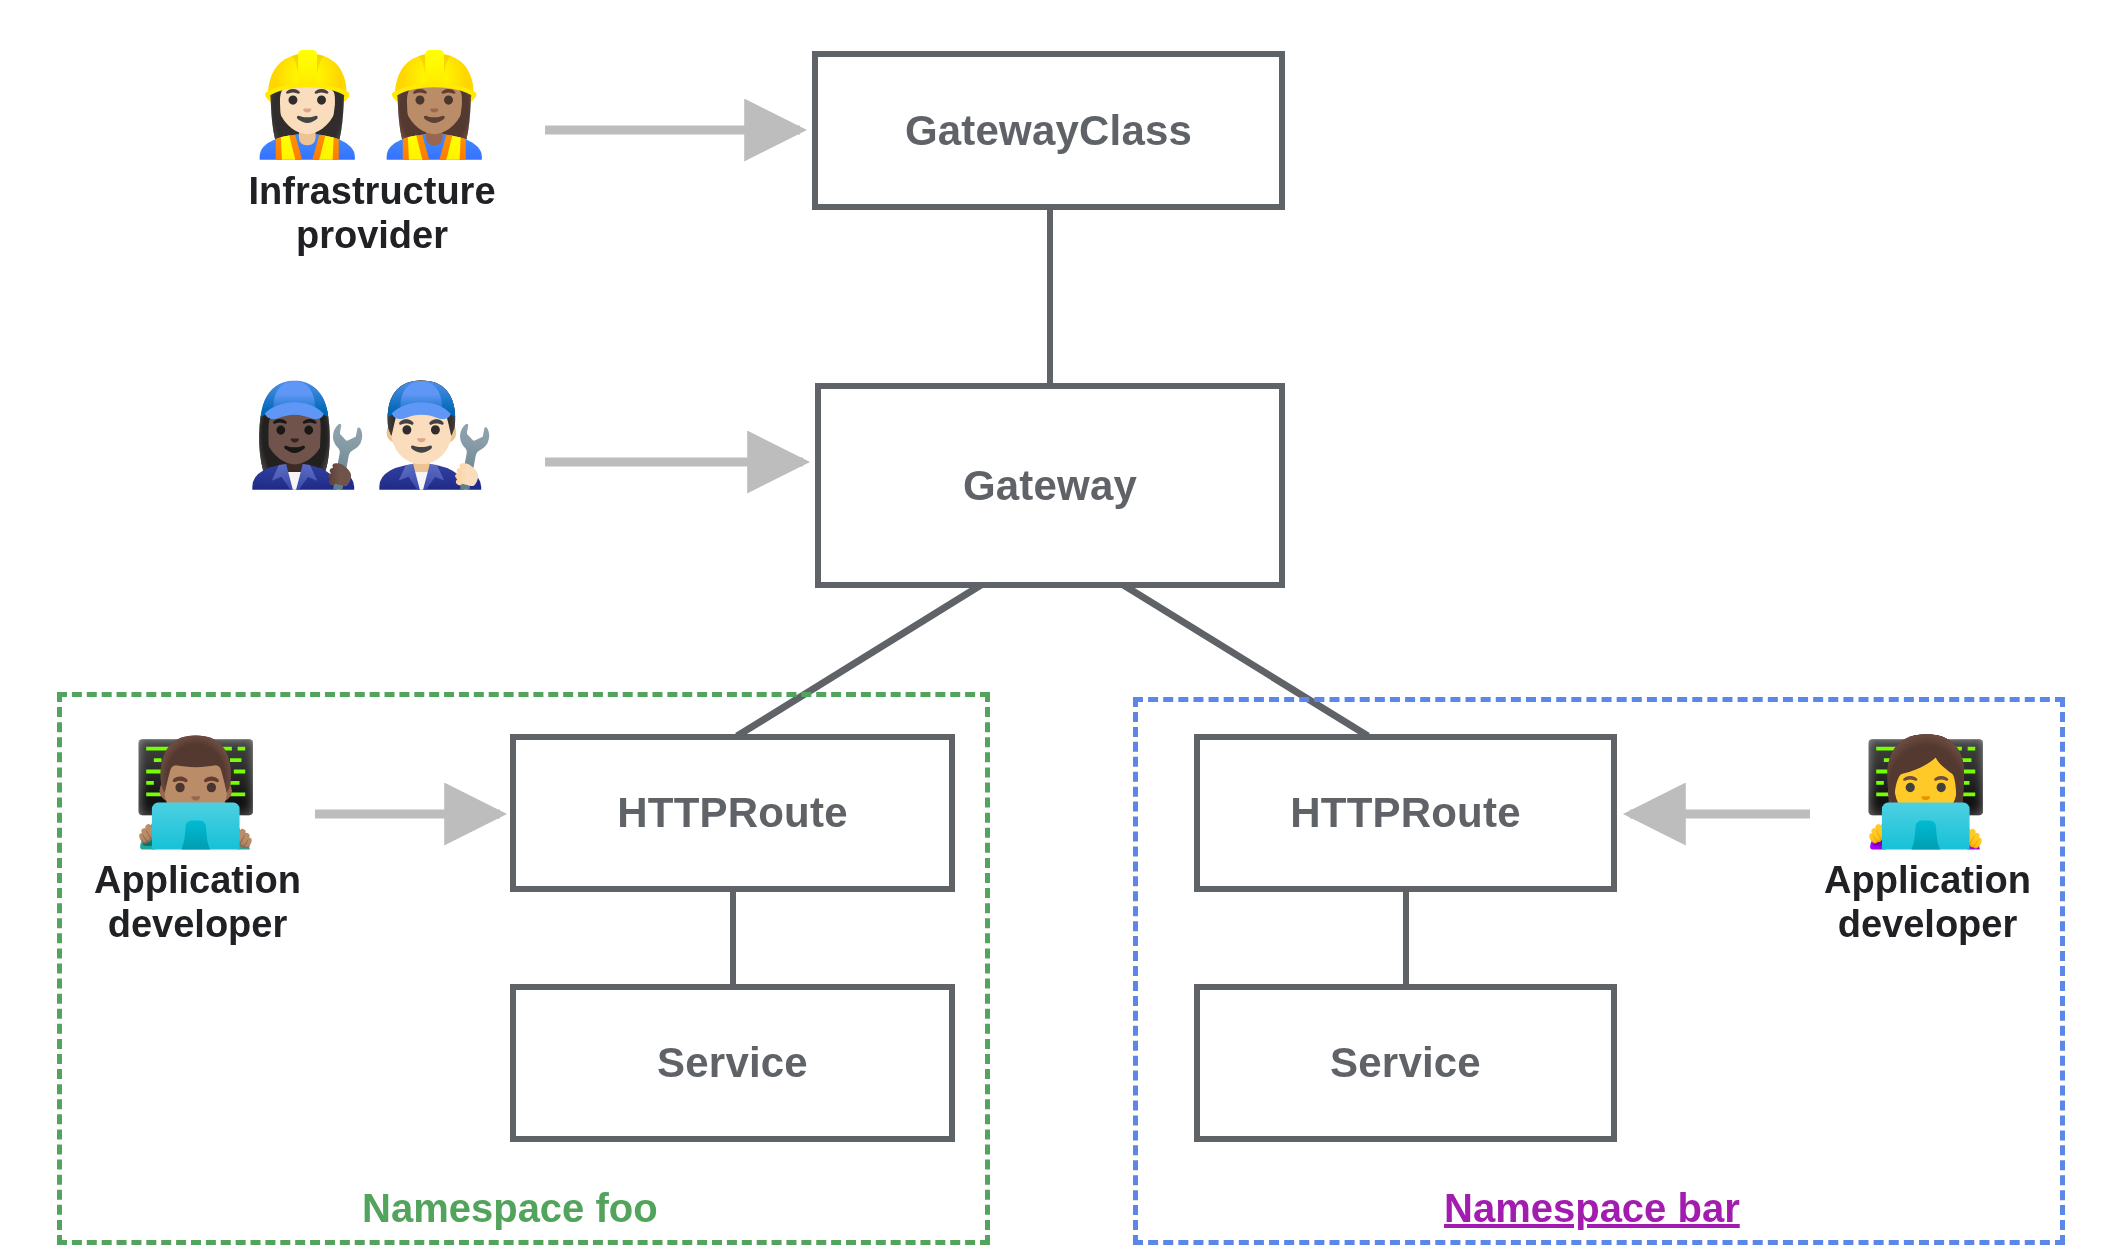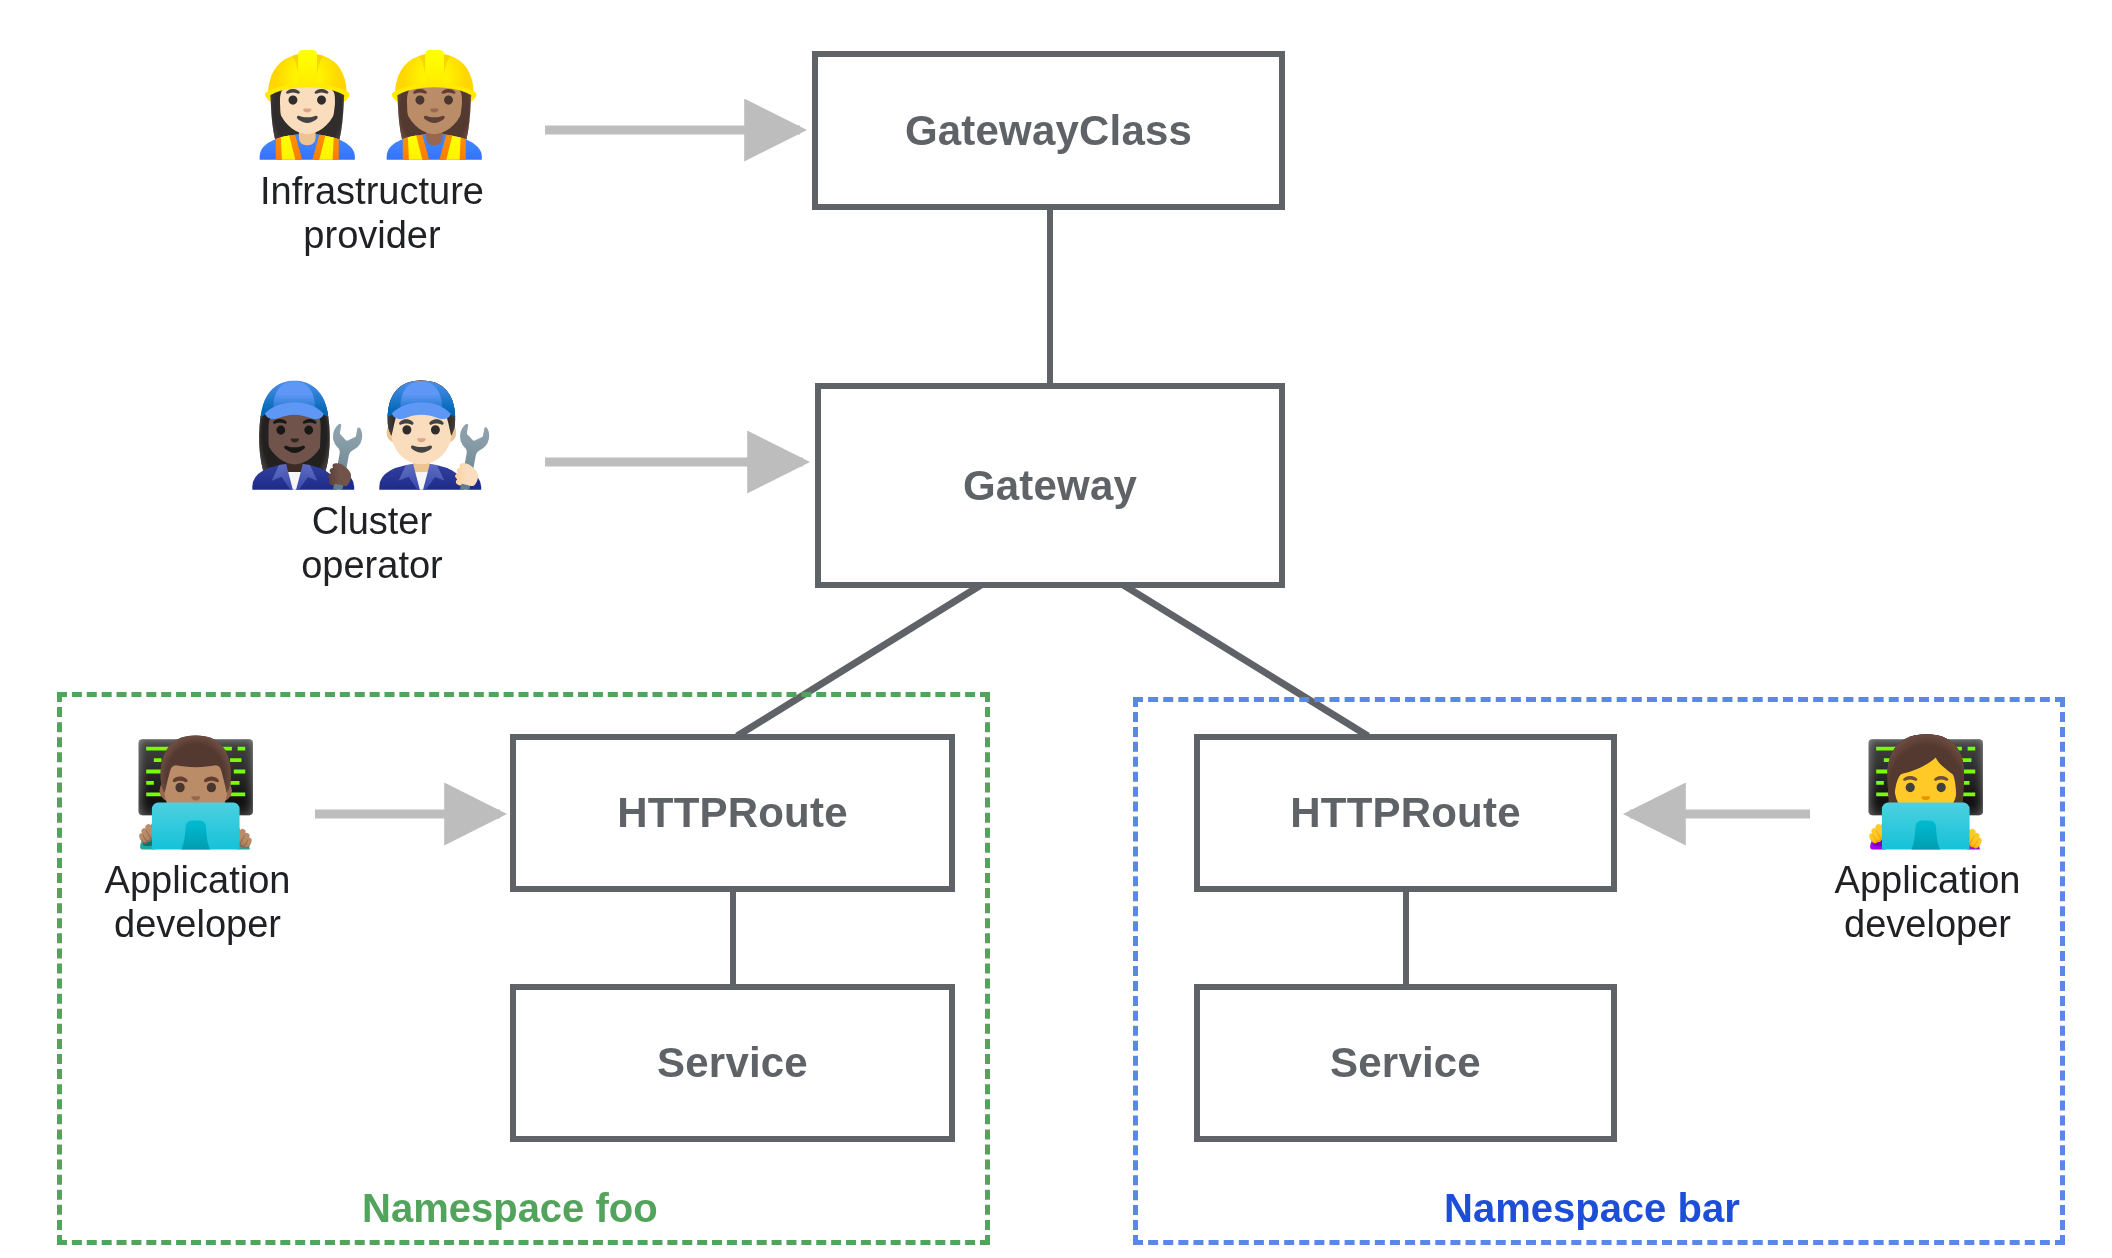--- a/index.html
+++ b/index.html
@@ -58,21 +58,21 @@
   .namespace.ns-blue  { border: 5px dashed #5b87e8; }
   .ns-caption {
     position: absolute;
     font-family: "Liberation Sans", sans-serif;
     font-size: 40px;
     font-weight: bold;
     white-space: nowrap;
     z-index: 5;
   }
   .ns-caption.green { color: #52a35b; text-align: center; }
-  .ns-caption.blue  { color: #1d4ed8; }
+  .ns-caption.blue  { color: #a21caf; text-decoration: underline; }
 
   
   .persona {
     position: absolute;
     display: flex;
     flex-direction: column;
     align-items: center;
     z-index: 5;
   }
   .persona-emojis {
@@ -80,21 +80,21 @@
     font-size: 100px;
     line-height: 1.0;
     white-space: nowrap;
     letter-spacing: 2px;
   }
   .persona-emojis.single { font-size: 104px; }
   .persona-label {
     margin-top: 14px;
     font-family: "Liberation Sans", sans-serif;
     font-size: 38px;
-    font-weight: normal;
+    font-weight: bold;
     color: #202124;
     text-align: center;
     line-height: 1.17;
     white-space: pre-line;
   }
 </style>
 </head>
 <body>
 
 <div id="canvas">
@@ -161,22 +161,20 @@
   </div>
 
   <div class="persona" style="left:212px; top:55px; width:320px;">
     <div class="persona-emojis">👷🏻‍♀️👷🏽‍♀️</div>
     <div class="persona-label">Infrastructure
 provider</div>
   </div>
 
   <div class="persona" style="left:212px; top:385px; width:320px;">
     <div class="persona-emojis">👩🏿‍🔧👨🏻‍🔧</div>
-    <div class="persona-label">Cluster
-operator</div>
   </div>
 
   <div class="persona" style="left:65px; top:740px; width:265px;">
     <div class="persona-emojis single">👨🏽‍💻</div>
     <div class="persona-label">Application
 developer</div>
   </div>
 
   <div class="persona" style="left:1795px; top:740px; width:265px;">
     <div class="persona-emojis single">👩‍💻</div>

